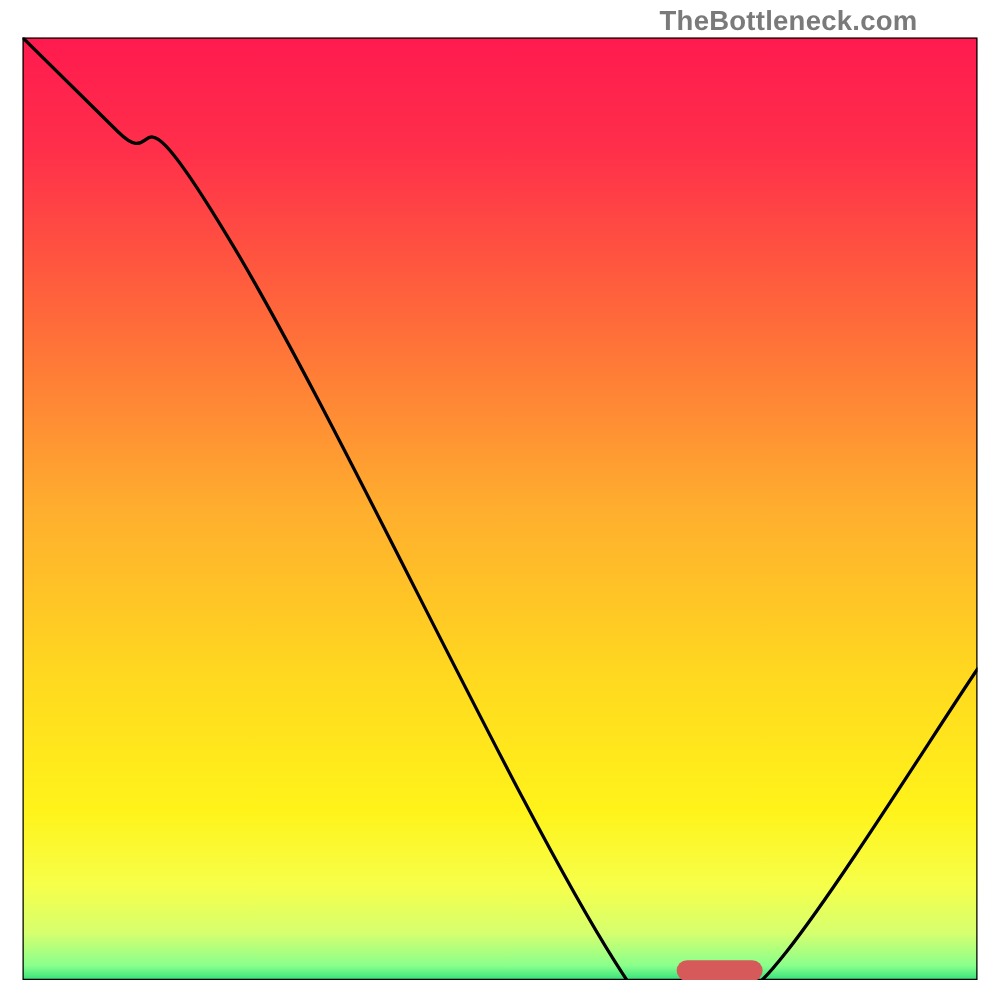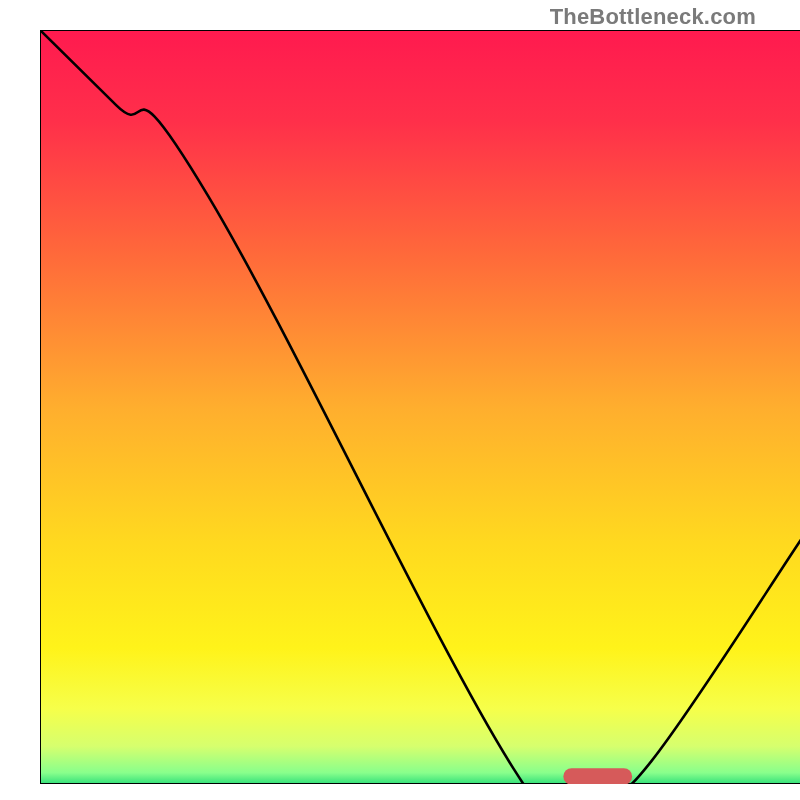--- a/index.html
+++ b/index.html
@@ -9,21 +9,20 @@
     height: 800px;
     overflow: hidden;
     font-family: Arial, Helvetica, sans-serif;
     background: #ffffff;
   }
   .frame {
     position: relative;
     width: 744px;
     height: 800px;
     box-sizing: border-box;
-    margin-left: 22px;
   }
   .watermark {
     position: absolute;
     top: 4px;
     right: 10px;
     font-size: 22px;
     font-weight: 600;
     color: #7a7a7a;
     letter-spacing: 0.2px;
   }

